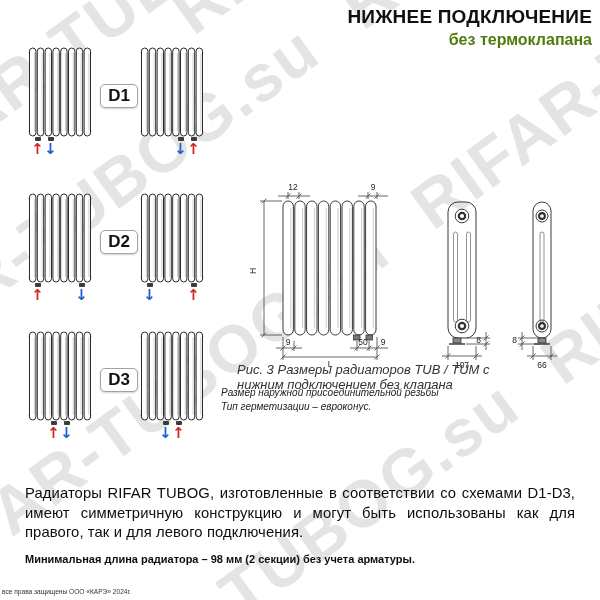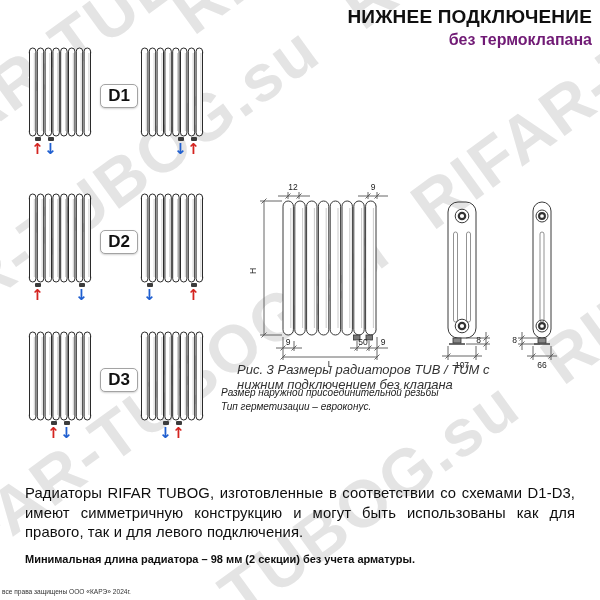--- a/index.html
+++ b/index.html
@@ -11,21 +11,21 @@
   .watermark{position:absolute;inset:0;overflow:hidden;z-index:0;}
   .wm-line{
     position:absolute;white-space:nowrap;font-weight:bold;font-size:66px;
     color:#e4e4e4;letter-spacing:2px;transform:rotate(-36deg);transform-origin:0 50%;
   }
   .wm-line span{margin-right:48px;}
   .layer{position:absolute;z-index:1;}
   
   .title-block{top:6px;right:8px;text-align:right;margin-left:13px;}
   .title-main{font-size:19px;font-weight:bold;letter-spacing:.2px;color:#101010;}
-  .title-sub{font-size:16px;font-weight:bold;color:#701a75;margin-top:3px;}
+  .title-sub{font-size:16px;font-weight:bold;color:#4d7c0f;margin-top:3px;}
   
   .scheme-row{position:absolute;left:0;width:235px;height:120px;z-index:1;}
   .radiator{position:absolute;top:0;width:64px;height:118px;}
   .rad-a{left:28px;}
   .rad-b{left:140px;}
   .radbody{display:block;width:64px;height:92px;}
   .ports{position:absolute;top:91px;left:0;right:0;height:28px;}
   .port{position:absolute;top:0;width:13px;text-align:center;}
   .tab{display:block;margin:0 auto;width:6px;height:4px;background:#3c3c3c;border-radius:1px;}
   .glyph{display:block;font-family:"DejaVu Sans",sans-serif;font-size:15px;font-weight:bold;line-height:17px;}

